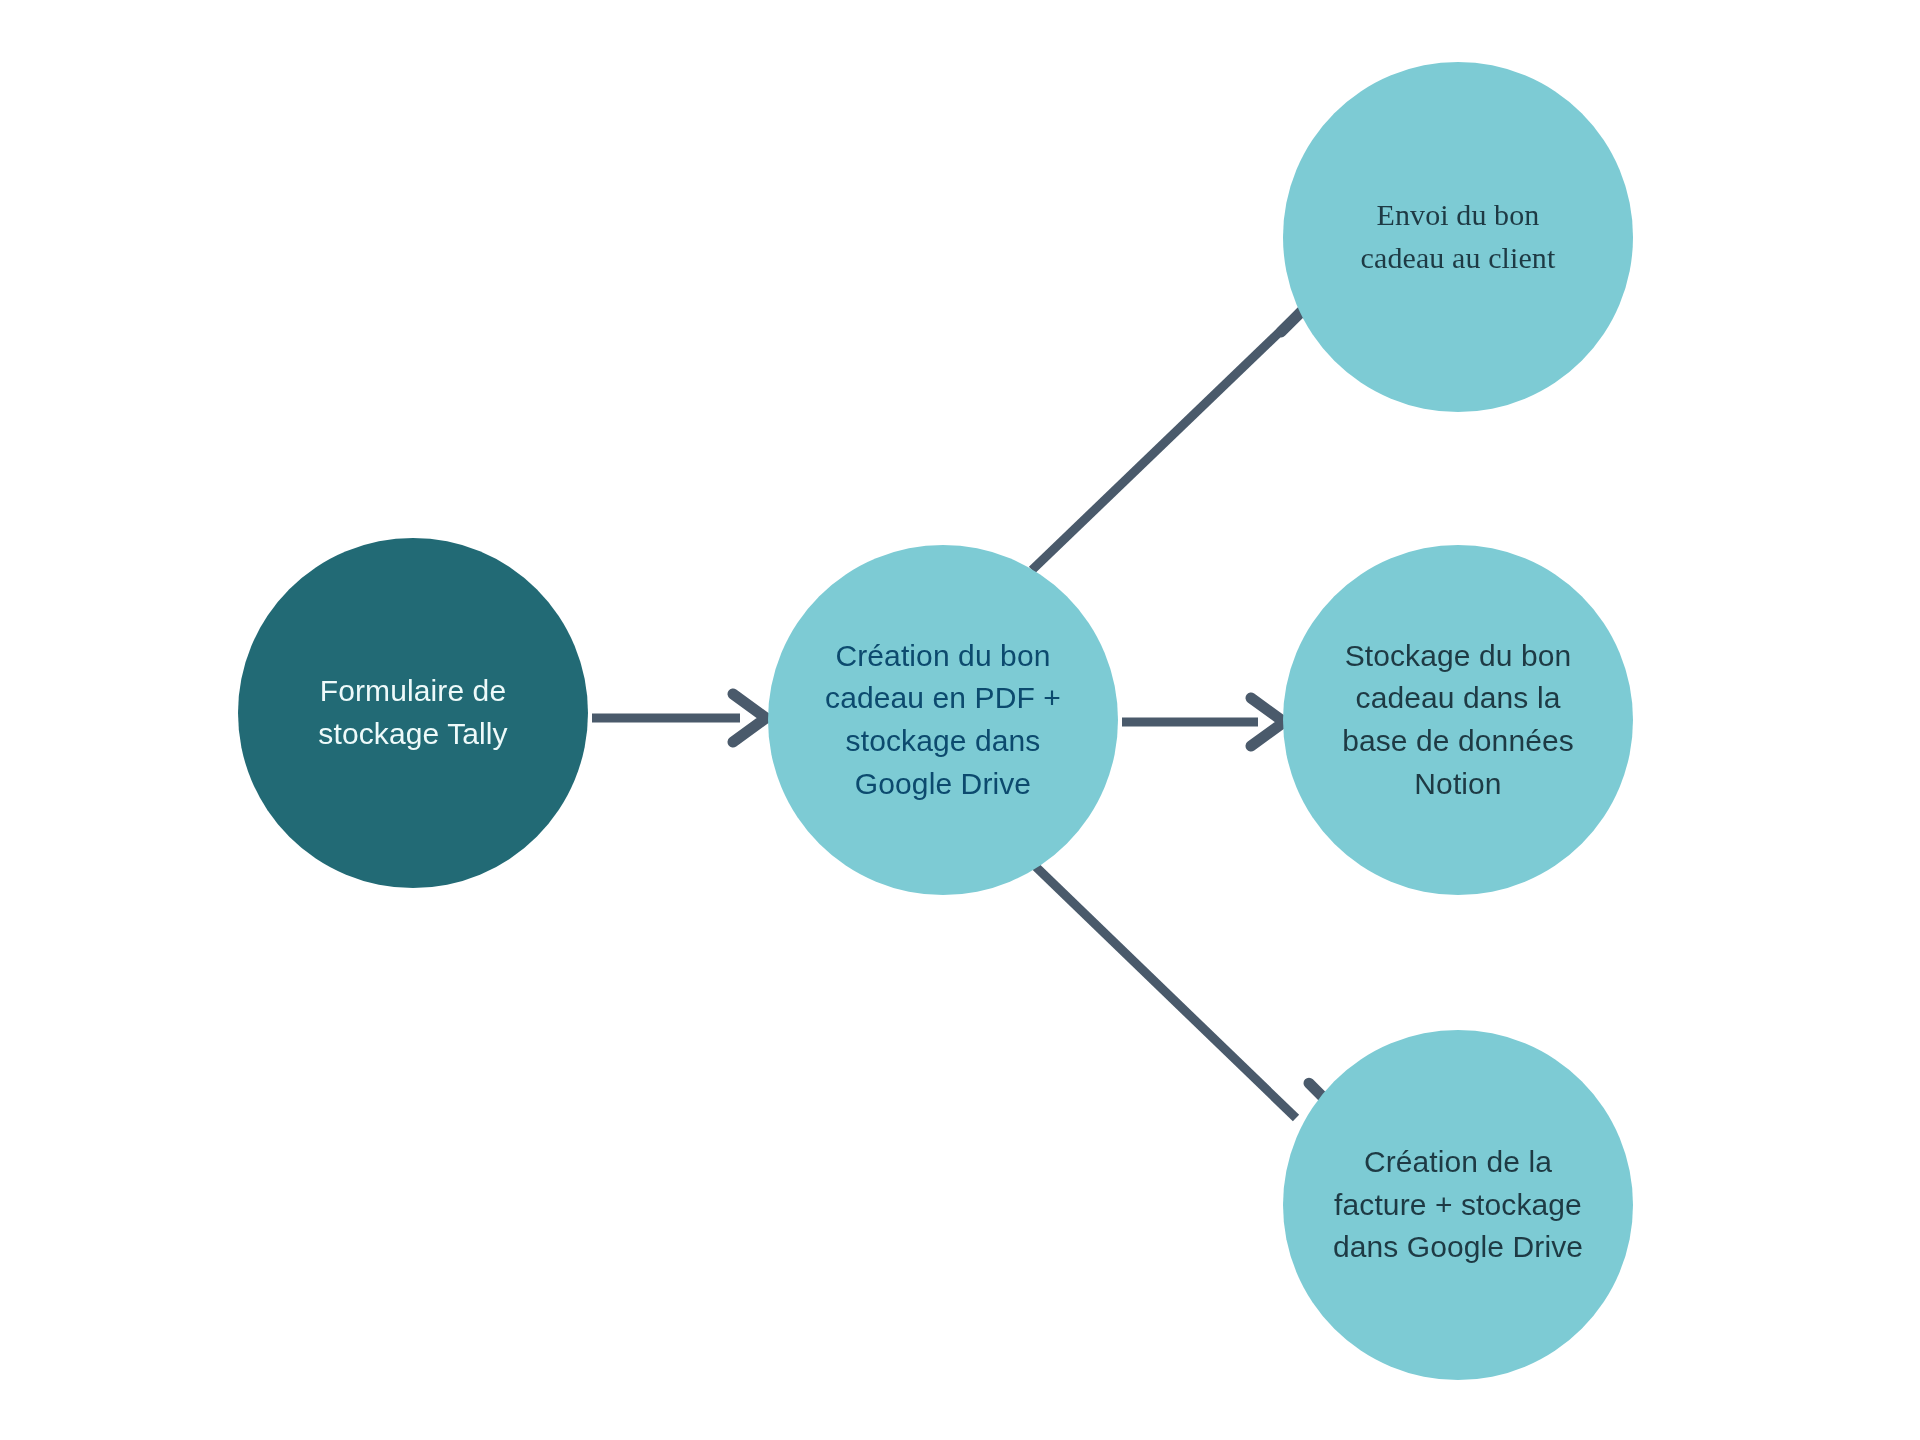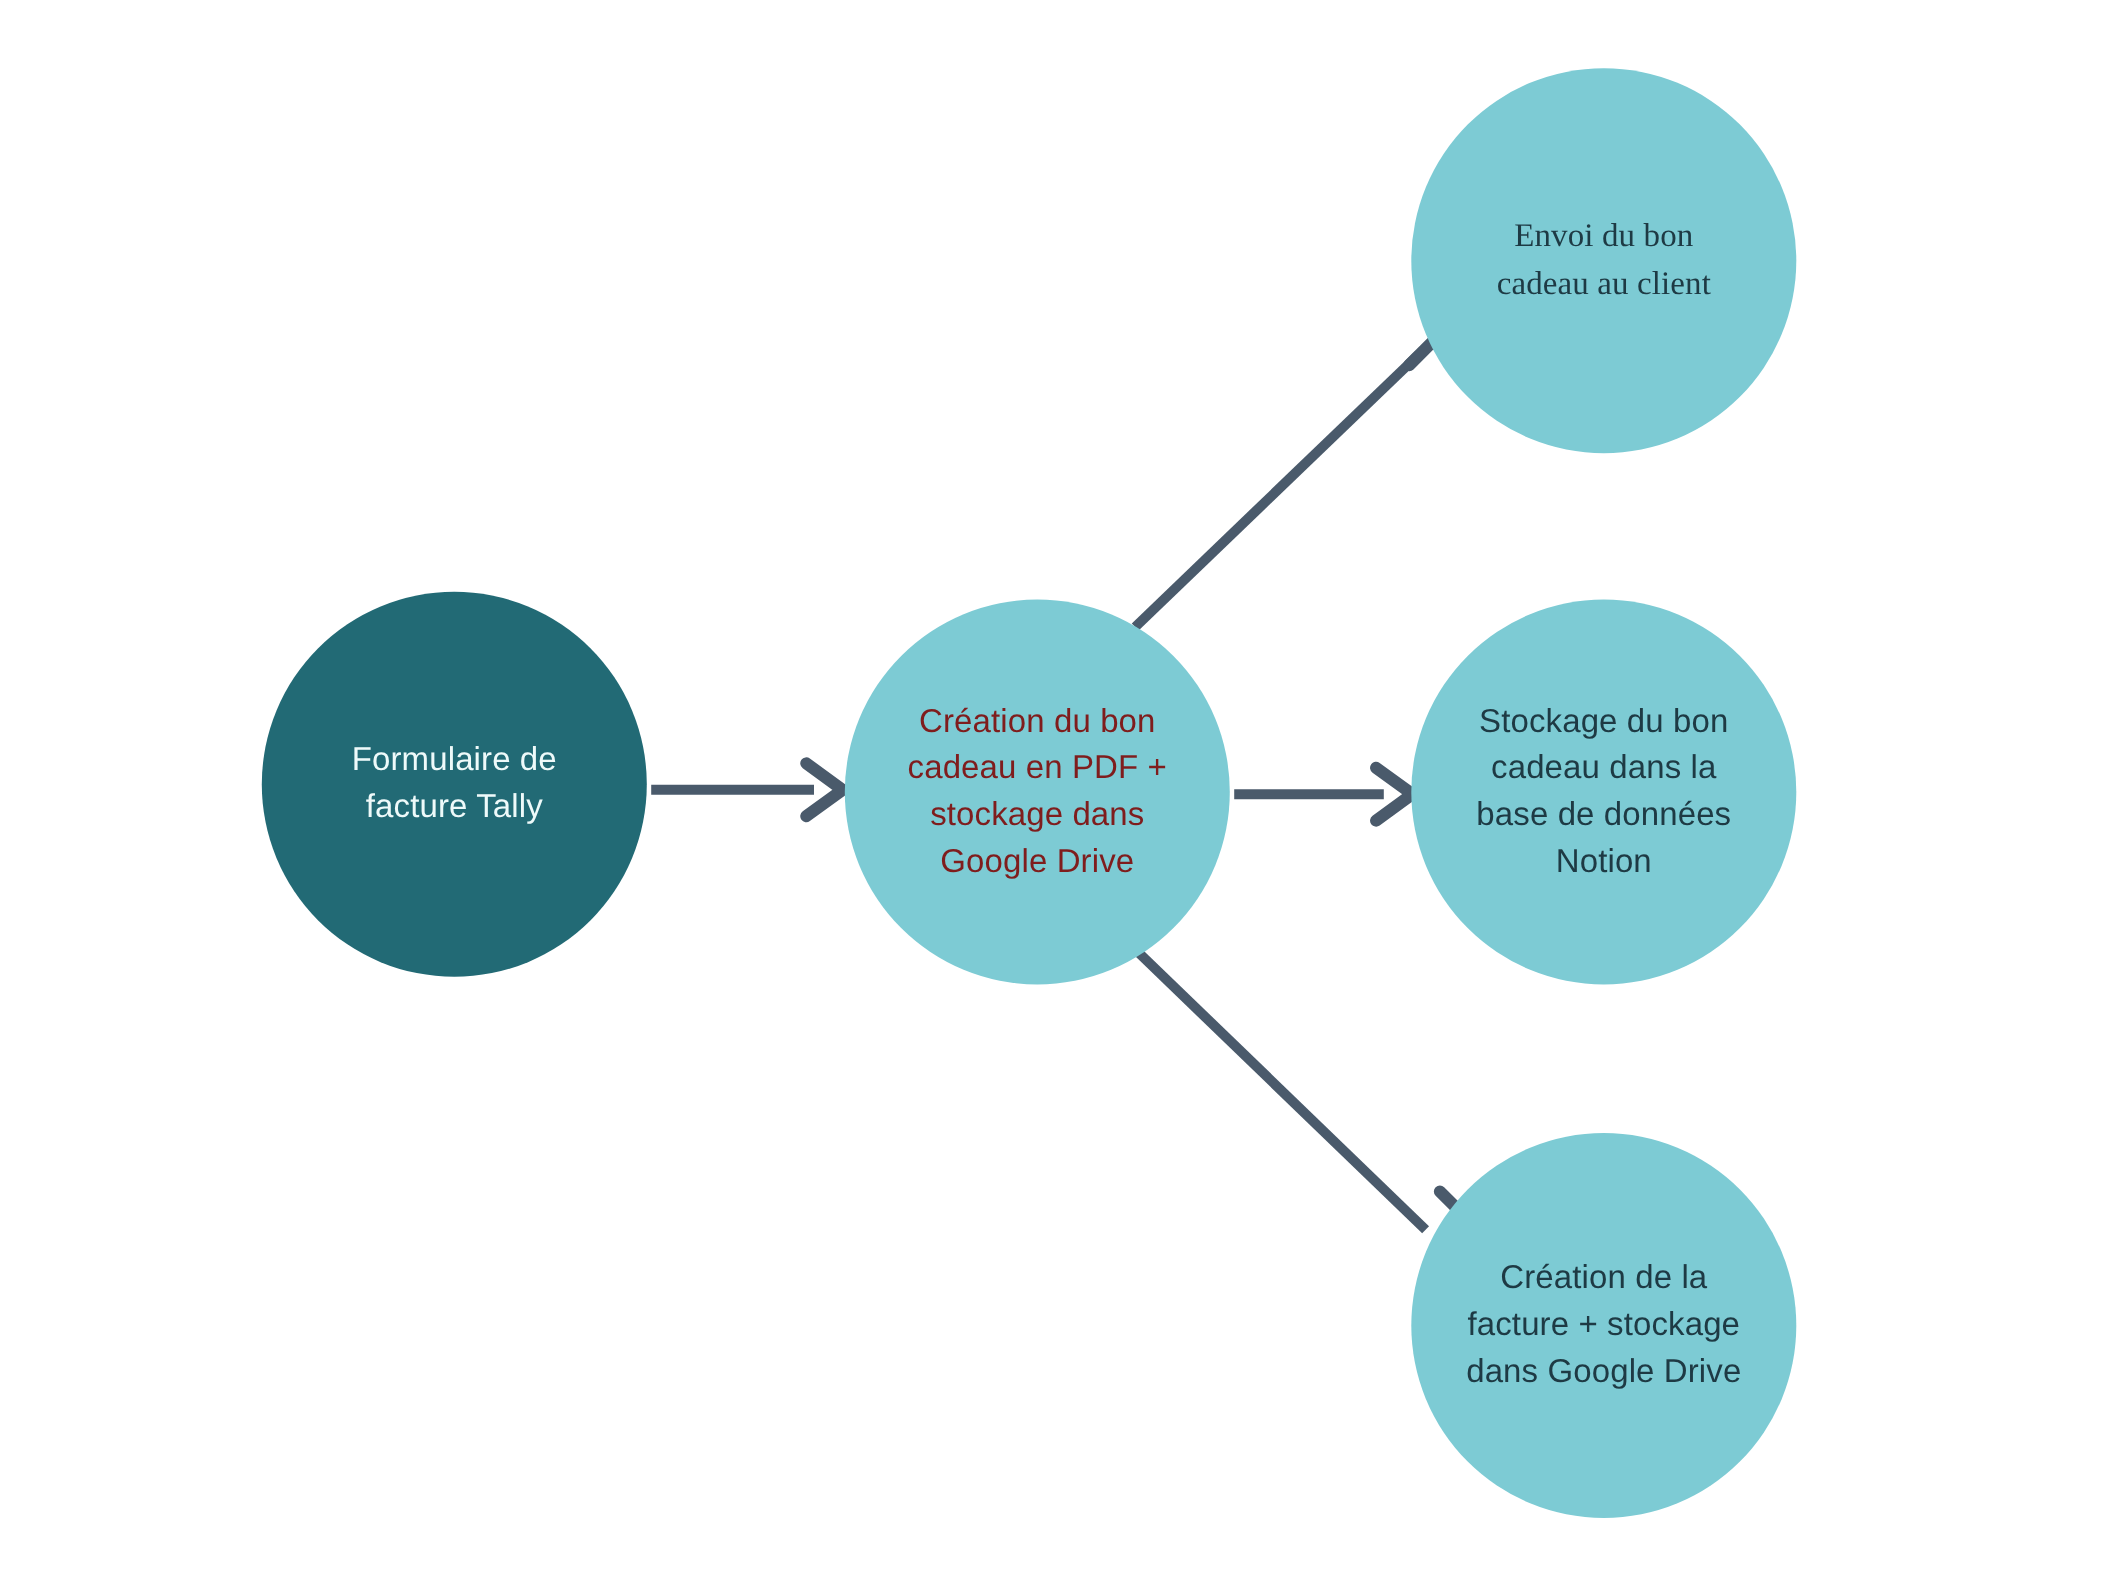--- a/index.html
+++ b/index.html
@@ -53,21 +53,21 @@
   #node-tally .node-label {
     color: #eefafa;
     font-size: 30px;
     max-width: 300px;
   }
   #node-pdf {
     left: 768px;  top: 545px;  width: 350px; height: 350px;
     background: #7dcbd4;
   }
   #node-pdf .node-label {
-    color: #7f1d1d;
+    color: #0c4a6e;
     font-size: 30px;
     max-width: 290px;
   }
   #node-envoi {
     left: 1283px; top: 62px;   width: 350px; height: 350px;
     background: #7dcbd4;
   }
   #node-envoi .node-label {
     color: #1e3a44;
     font-size: 30px;
@@ -116,21 +116,21 @@
     </g>
 
     <g>
       <line x1="1034" y1="865" x2="1296" y2="1118" stroke="#4a5a6b" stroke-width="9" stroke-linecap="butt"></line>
       <path d="M 1278 1096 L 1309 1096 L 1309 1127" fill="none" stroke="#4a5a6b" stroke-width="11" stroke-linecap="round" stroke-linejoin="round" transform="rotate(45 1309 1127)"></path>
     </g>
   </svg>
 
   <div class="node" id="node-tally">
     <span class="node-label">Formulaire de
-facture Tally</span>
+stockage Tally</span>
   </div>
 
   <div class="node" id="node-pdf">
     <span class="node-label">Création du bon
 cadeau en PDF +
 stockage dans
 Google Drive</span>
   </div>
 
   <div class="node" id="node-envoi">

